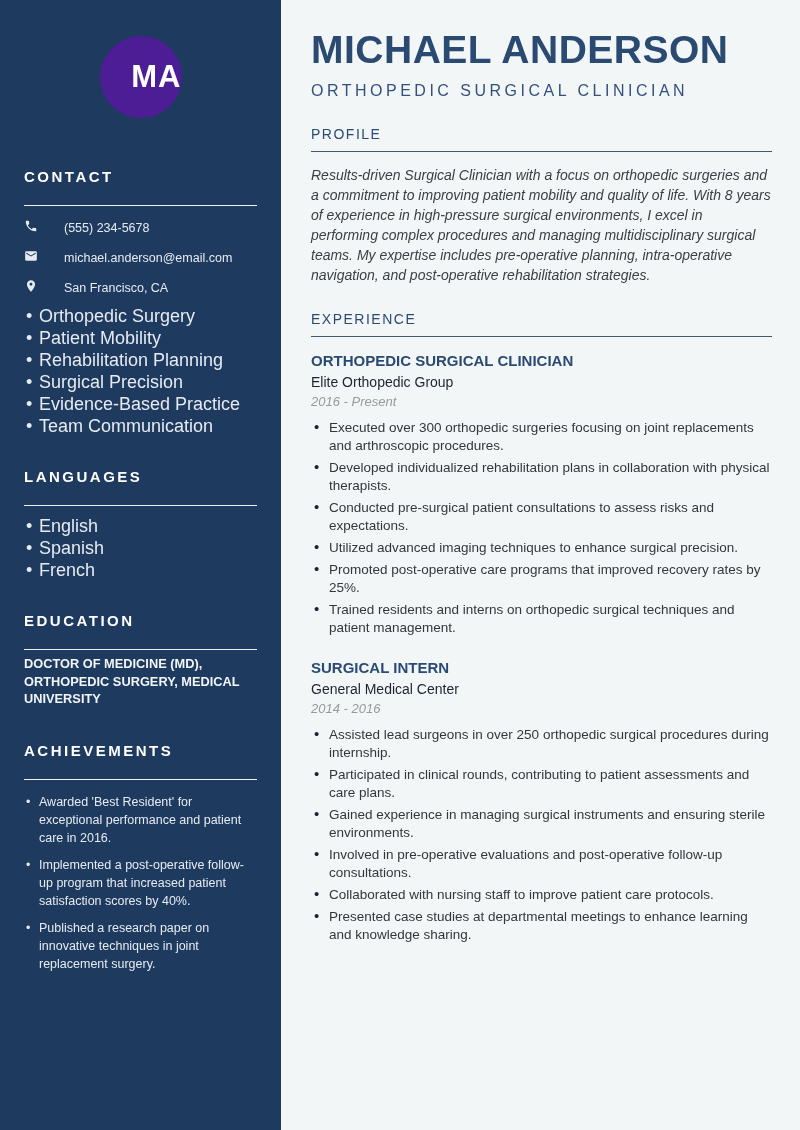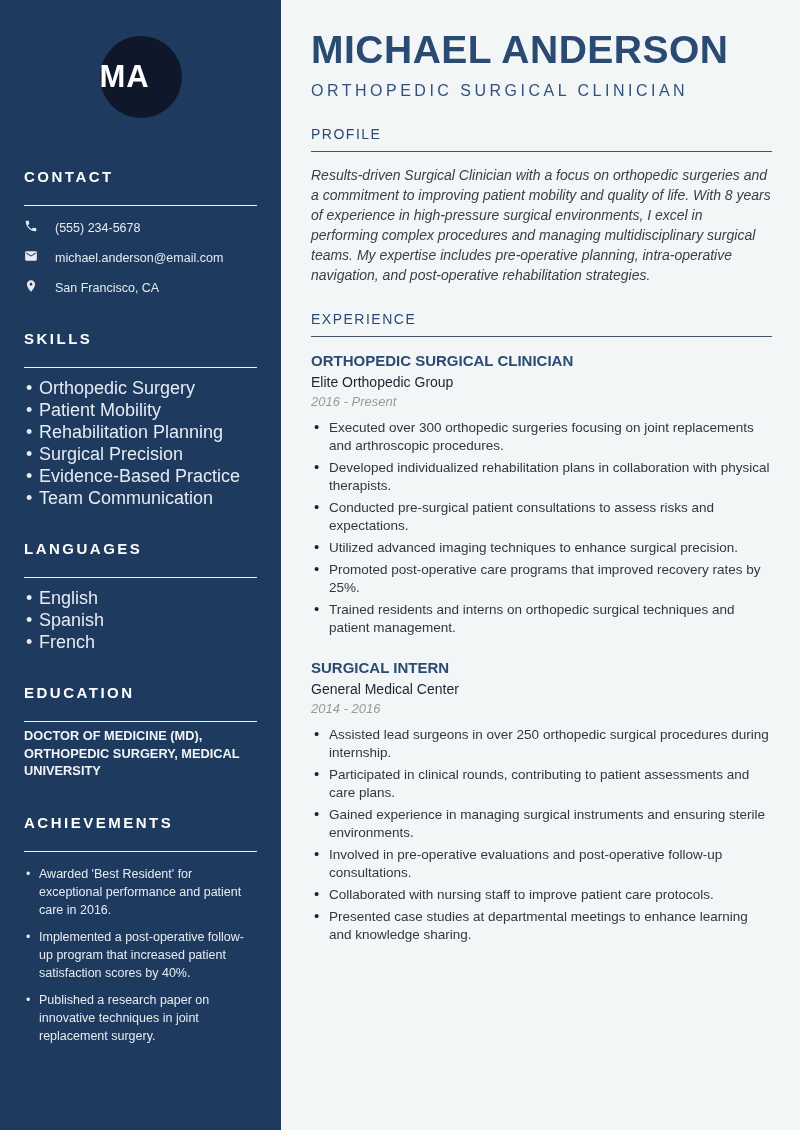--- a/index.html
+++ b/index.html
@@ -15,37 +15,37 @@
 
   
   .sidebar {
     width: 281px; flex: 0 0 281px;
     background: #1e3a5e;
     color: #e6ebf2;
     padding: 36px 24px 0 24px;
   }
   .avatar {
     width: 82px; height: 82px; border-radius: 50%;
-    background: #0f172a;
+    background: #4c1d95;
     margin: 0 auto;
-    display: flex; align-items: center; justify-content: flex-start;
+    display: flex; align-items: center; justify-content: flex-end;
     color: #ffffff; font-size: 31px; font-weight: 700; letter-spacing: 1px;
   }
   .sb-section { margin-top: 0; }
   .sb-heading {
     margin-top: 34px;
     font-size: 15px; font-weight: 700; letter-spacing: 2.5px;
     color: #ffffff;
     padding-bottom: 20px;
     border-bottom: 1.5px solid #eef2f7;
   }
   .sb-heading.first { margin-top: 50px; }
   .contact-list { margin-top: 12px; }
   .contact-item {
-    display: flex; align-items: center; gap: 17px;
+    display: flex; align-items: center; gap: 26px;
     font-size: 12.5px; color: #e6ebf2;
     margin-bottom: 11px; min-height: 16px; margin-top: 13px;
   }
   .contact-item svg { width: 14px; height: 14px; flex: 0 0 14px; }
   .sb-list { list-style: none; margin-top: 12px; }
   .sb-list li {
     position: relative; padding-left: 15px;
     font-size: 18px; line-height: 16px; margin-bottom: 6px;
     color: #e6ebf2;
   }
@@ -146,21 +146,20 @@
             <svg viewBox="0 0 24 24" fill="#e6ebf2" width="14" height="14">
                 <path d="M12 2C8.13 2 5 5.13 5 9c0 5.25 7 13 7 13s7-7.75 7-13c0-3.87-3.13-7-7-7zm0 9.5c-1.38 0-2.5-1.12-2.5-2.5s1.12-2.5 2.5-2.5 2.5 1.12 2.5 2.5-1.12 2.5-2.5 2.5z"></path>
               </svg>
           </span>
           <span>San Francisco, CA</span>
         </div>
       </div>
     </section>
 
     <section class="sb-section">
-      <h2 class="sb-heading">SKILLS</h2>
       <ul class="sb-list">
         <li>Orthopedic Surgery</li>
         <li>Patient Mobility</li>
         <li>Rehabilitation Planning</li>
         <li>Surgical Precision</li>
         <li>Evidence-Based Practice</li>
         <li>Team Communication</li>
       </ul>
     </section>
 

